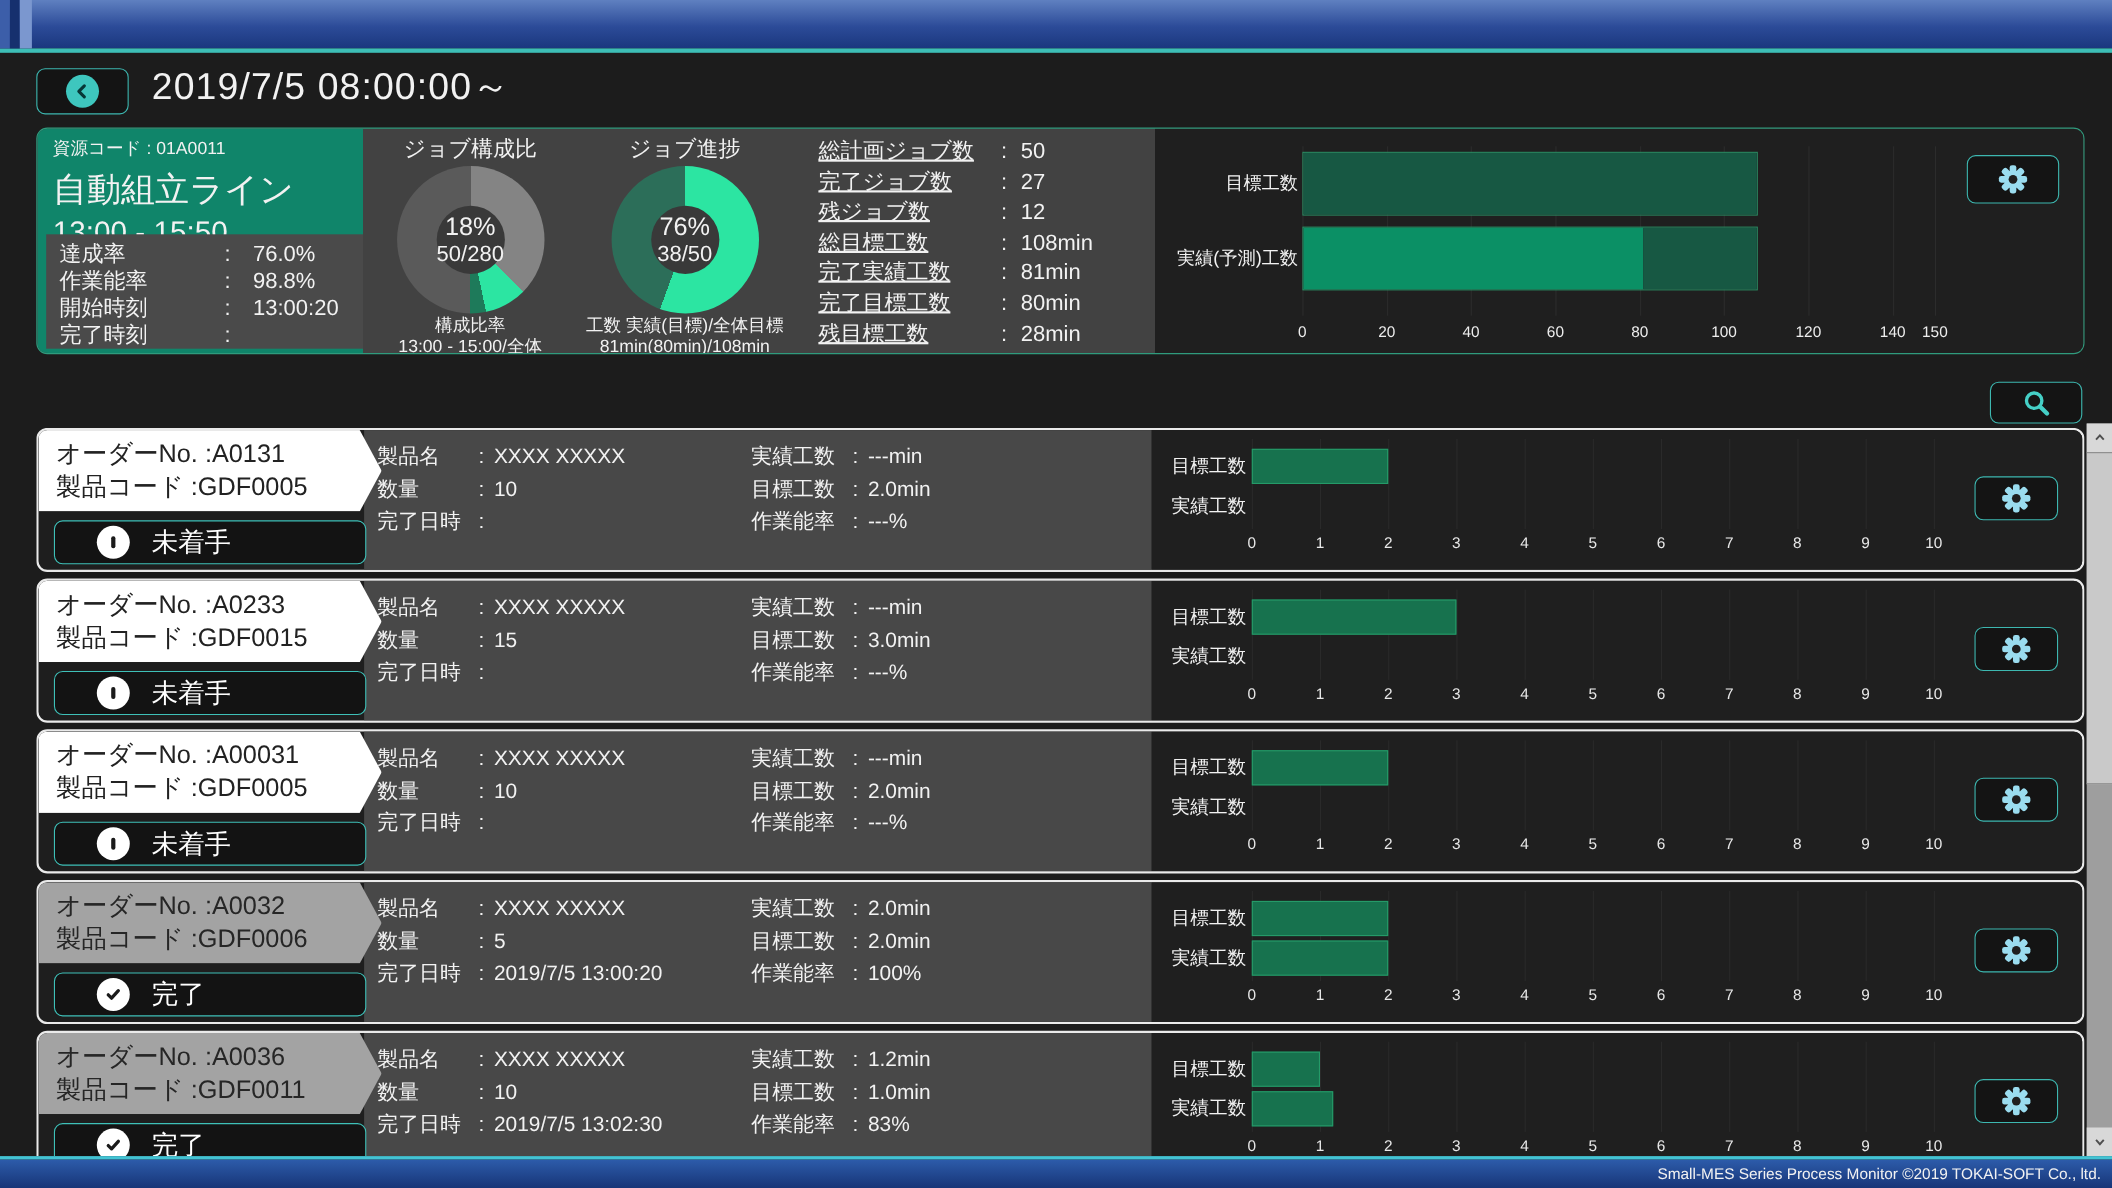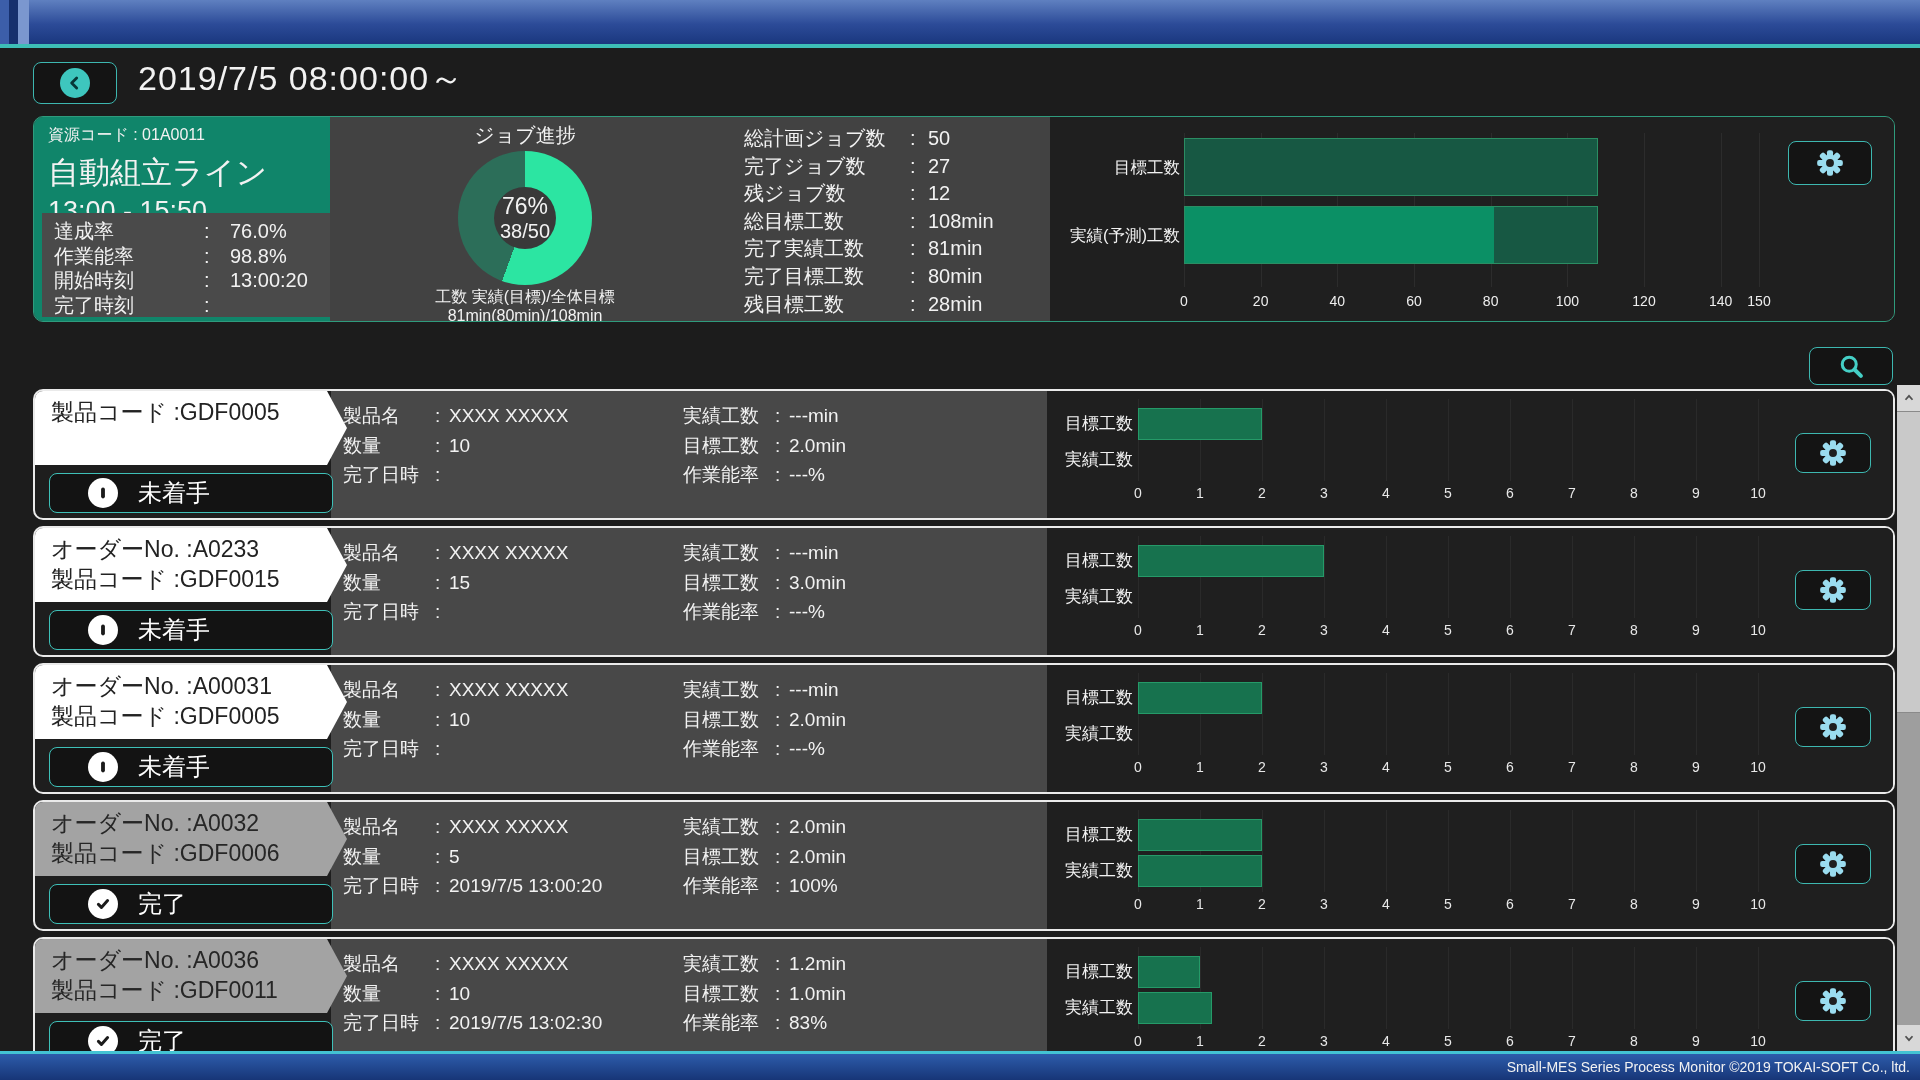--- a/index.html
+++ b/index.html
@@ -42,21 +42,21 @@
   .donut-title{margin-top:5px;font-size:20px;height:26px;}
   .ring{width:134px;height:134px;border-radius:50%;margin:3px auto 0;position:relative;}
   .hole{position:absolute;inset:36px;background:#393939;border-radius:50%;}
   .dcenter{position:absolute;inset:0;display:flex;flex-direction:column;align-items:center;justify-content:center;}
   .dpct{font-size:23px;}
   .dfrac{font-size:20px;}
   .dcap{margin-top:2px;font-size:16px;line-height:19px;white-space:nowrap;}
 
   .job-stats{width:330px;flex:none;padding:8px 0 0 24px;box-sizing:border-box;}
   .jkv{display:flex;font-size:20px;line-height:27.6px;}
-  .jkv .k{width:166px;flex:none;}
+  .jkv .k{width:166px;flex:none;text-decoration:underline;}
   .jkv .c{width:18px;flex:none;}
 
   .summary-chart{flex:1;position:relative;background:#1f1f1f;}
   .slabel{position:absolute;left:0;width:130px;text-align:right;font-size:16.5px;white-space:nowrap;}
   .sgrid{position:absolute;top:16px;height:154px;width:1px;background:#2c2c2c;}
   .stick{position:absolute;top:176px;transform:translateX(-50%);font-size:14px;color:#eee;}
   .sbar{position:absolute;display:flex;box-sizing:border-box;border:1px solid #2b8d63;}
   .sbar>div{height:100%;}
   .hgear{position:absolute;right:22px;top:24px;width:84px;height:44px;color:#9adcef;}
   .gear{width:28px;height:28px;}
@@ -150,20 +150,34 @@
             <span class="v">13:00:20</span>
           </div>
           <div class="kv">
             <span class="k">完了時刻</span>
             <span class="c">:</span>
             <span class="v"></span>
           </div>
         </div>
     </div>
     <div class="donut-area" id="donuts">
+        <div class="donut-col">
+          <div class="donut-title">ジョブ構成比</div>
+          <div class="ring" style="background: conic-gradient(rgb(132, 132, 132) 0deg, rgb(132, 132, 132) 135deg, rgb(44, 229, 162) 135deg, rgb(44, 229, 162) 168deg, rgb(30, 122, 90) 168deg, rgb(30, 122, 90) 181deg, rgb(90, 90, 90) 181deg, rgb(90, 90, 90) 360deg);">
+            <div class="hole"></div>
+            <div class="dcenter">
+              <div class="dpct">18%</div>
+              <div class="dfrac">50/280</div>
+            </div>
+          </div>
+          <div class="dcap">
+            <div class="cap1">構成比率</div>
+            <div class="cap2">13:00 - 15:00/全体</div>
+          </div>
+        </div>
         <div class="donut-col">
           <div class="donut-title">ジョブ進捗</div>
           <div class="ring" style="background: conic-gradient(rgb(44, 229, 162) 0deg, rgb(44, 229, 162) 200deg, rgb(44, 110, 89) 200deg, rgb(44, 110, 89) 360deg);">
             <div class="hole"></div>
             <div class="dcenter">
               <div class="dpct">76%</div>
               <div class="dfrac">38/50</div>
             </div>
           </div>
           <div class="dcap">
@@ -256,20 +270,21 @@
     <svg width="28" height="28" viewBox="0 0 24 24">
       <circle cx="10.5" cy="10.5" r="6" fill="none" stroke="currentColor" stroke-width="2.6"></circle>
       <line x1="15" y1="15" x2="20.5" y2="20.5" stroke="currentColor" stroke-width="3.4" stroke-linecap="round"></line>
     </svg>
   </button>
 
   <div class="orders" id="orders">
       <div class="order-card">
         <div class="tag-col">
           <div class="tag">
+            <div>オーダーNo. :A0131</div>
             <div>製品コード :GDF0005</div>
           </div>
           <button class="status-btn">
             <span class="status-icon">
               <svg width="20" height="20" viewBox="0 0 24 24">
                 <rect x="9.7" y="5.5" width="4.6" height="13" rx="2.2" fill="#1b1b1b"></rect>
               </svg>
             </span>
             <span class="status-label">未着手</span>
           </button>

